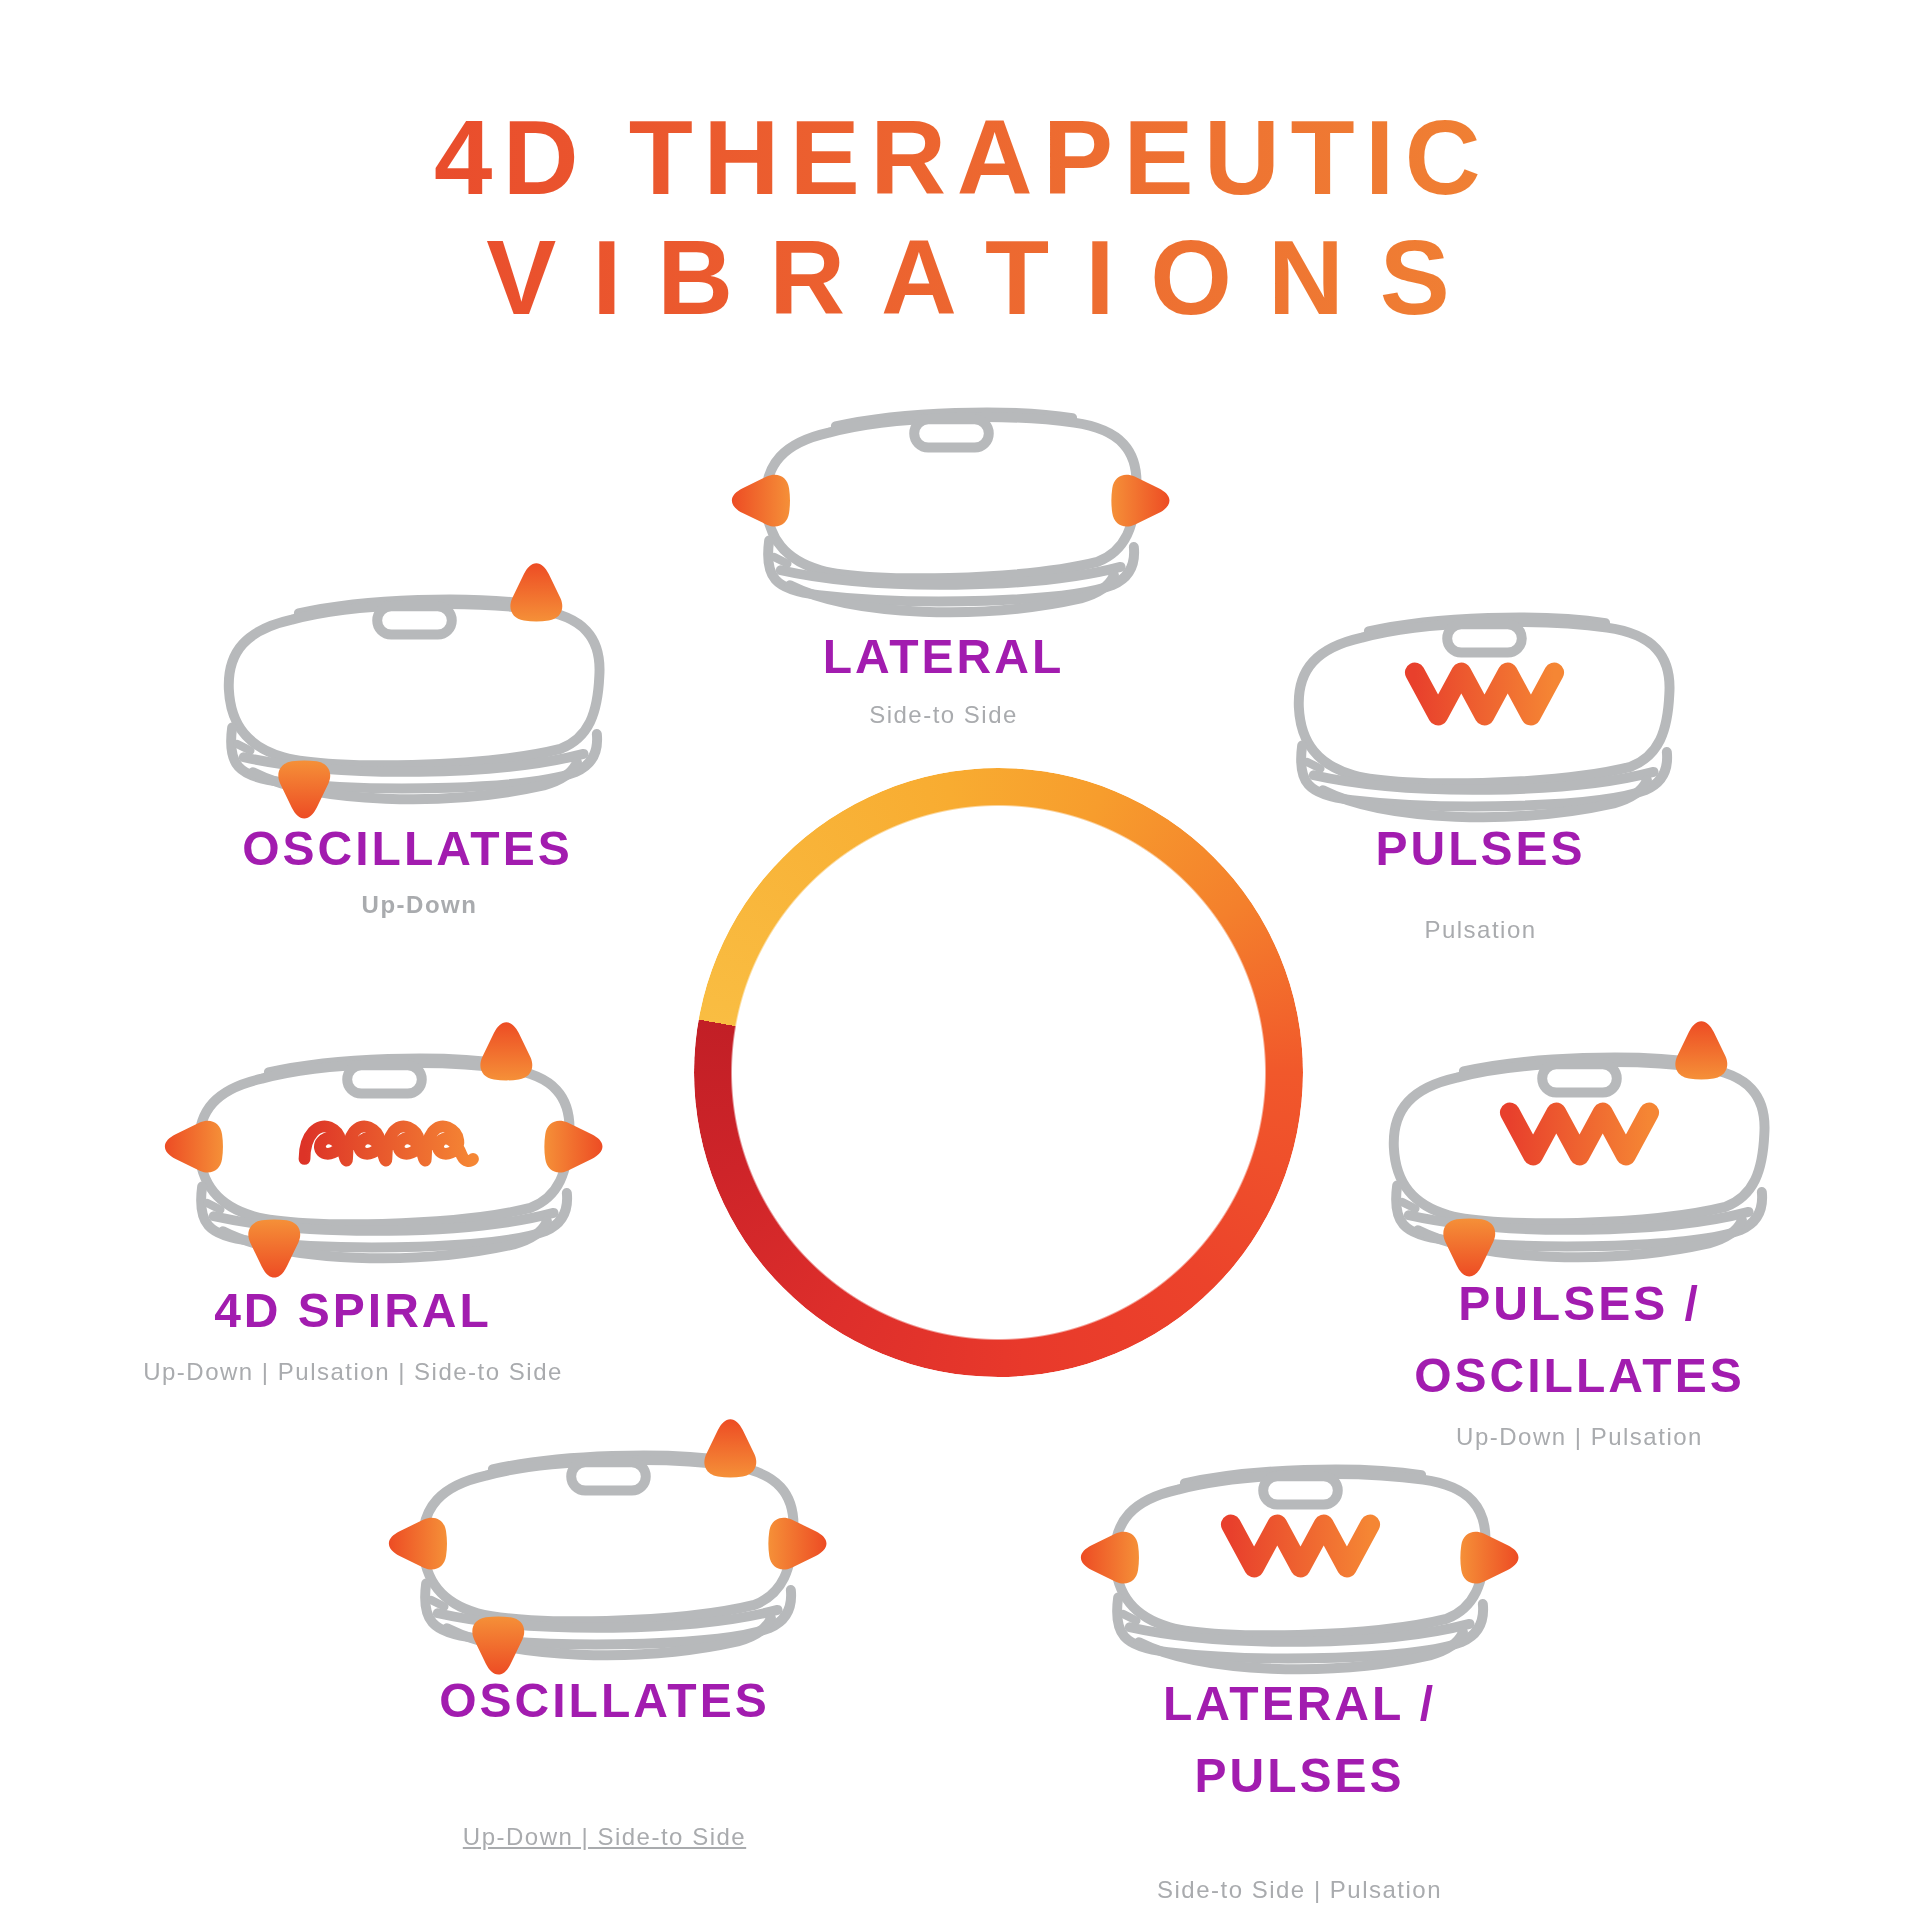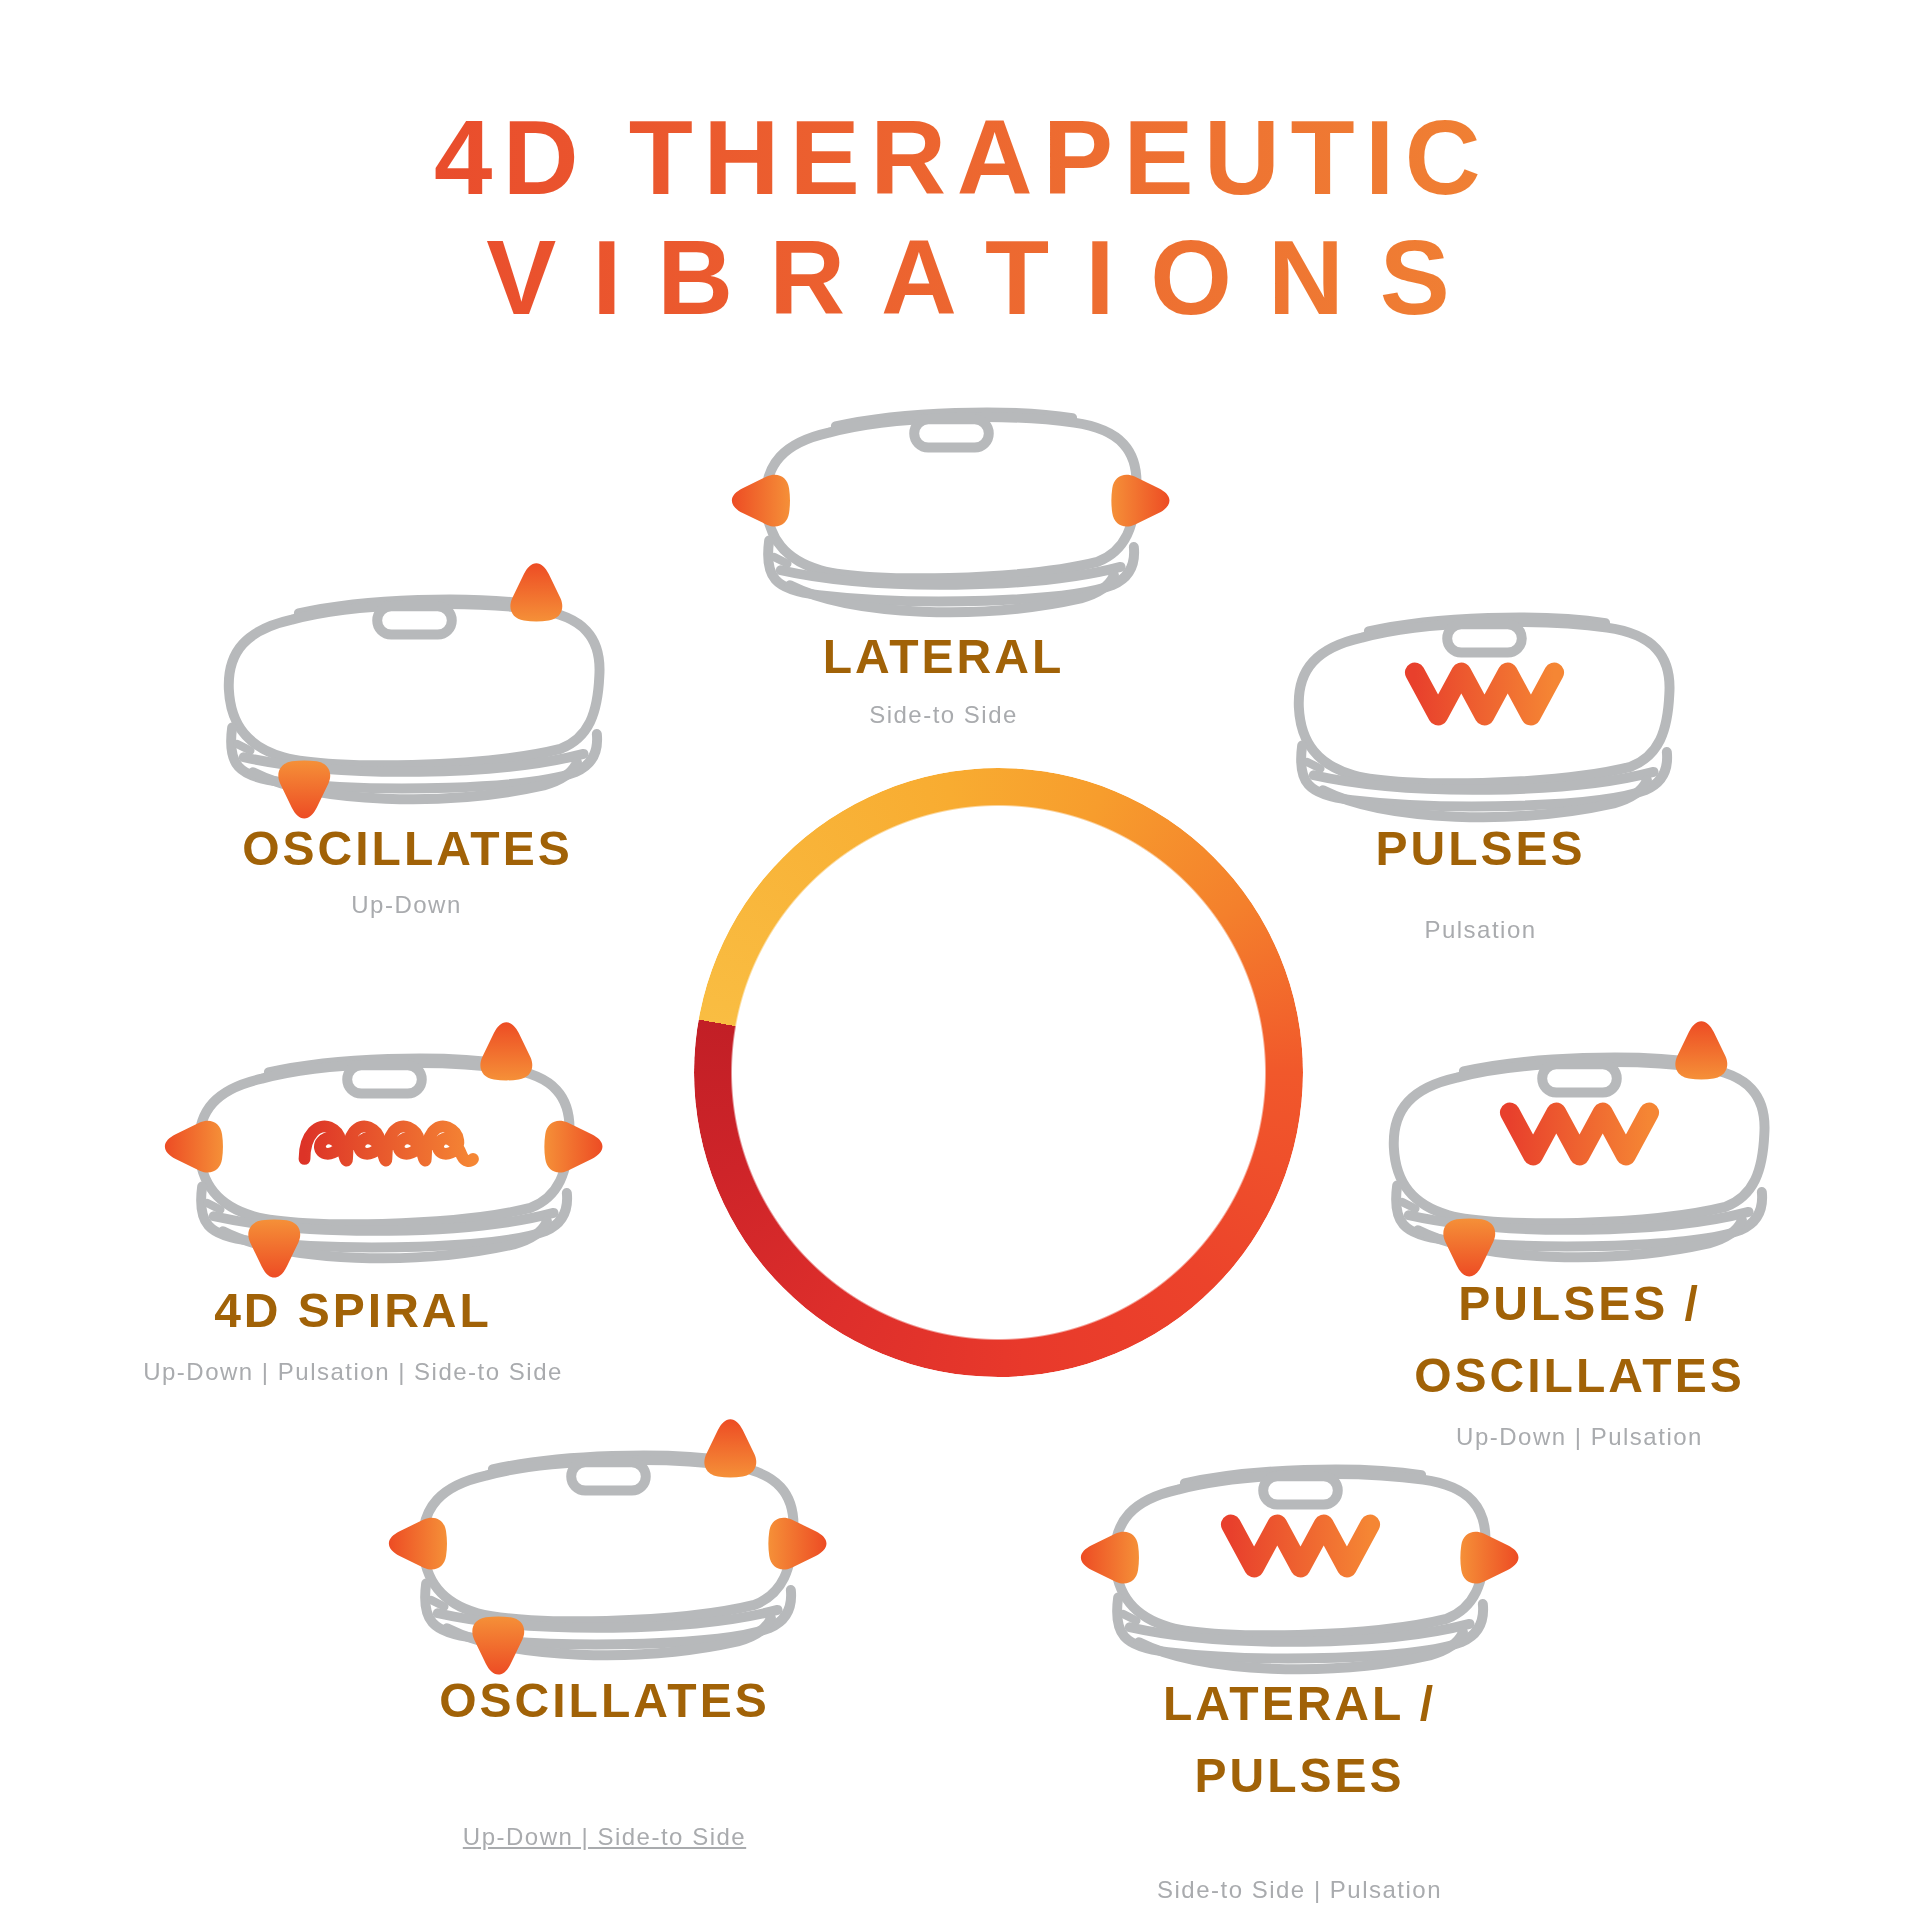--- a/index.html
+++ b/index.html
@@ -20,32 +20,32 @@
         background:conic-gradient(from 280deg,
           #F9BD42 0deg, #F8AC31 70deg, #F79D2D 100deg, #F4802C 135deg,
           #F1582B 170deg, #EC432B 215deg, #E8392B 255deg, #DD2E2B 295deg,
           #CE2429 330deg, #C21F26 360deg);
         -webkit-mask:radial-gradient(circle closest-side, transparent 266px, #000 268px);
         mask:radial-gradient(circle closest-side, transparent 266px, #000 268px);}
 
   
   .device{width:481px;height:305px;}
   .label{width:751px;text-align:center;font-weight:700;font-size:48px;line-height:72px;
-         letter-spacing:3px;color:#a16207;}
+         letter-spacing:3px;color:#a21caf;}
   .sublabel{width:751px;text-align:center;font-weight:400;font-size:24px;line-height:42px;
          letter-spacing:1.5px;color:#A9ABAE;}
 
   
   .dev-lateral            {left:711px; top:368px;}
   .lab-lateral            {left:568px; top:621px;}
   .sub-lateral            {left:568px; top:694px;}
 
   .dev-oscillates         {left:174px; top:555px;}
   .lab-oscillates         {left:32px;  top:813px;}
-  .sub-oscillates         {left:31px;  top:884px;}
+  .sub-oscillates         {left:44px;  top:884px;font-weight:bold;}
 
   .dev-pulses             {left:1244px;top:573px;}
   .lab-pulses             {left:1105px;top:813px;}
   .sub-pulses             {left:1105px;top:909px;}
 
   .dev-spiral             {left:144px; top:1014px;}
   .lab-spiral             {left:-22.5px; top:1275px;}
   .sub-spiral             {left:-22.5px; top:1351px;}
 
   .dev-pulses-oscillates  {left:1339px;top:1013px;}

